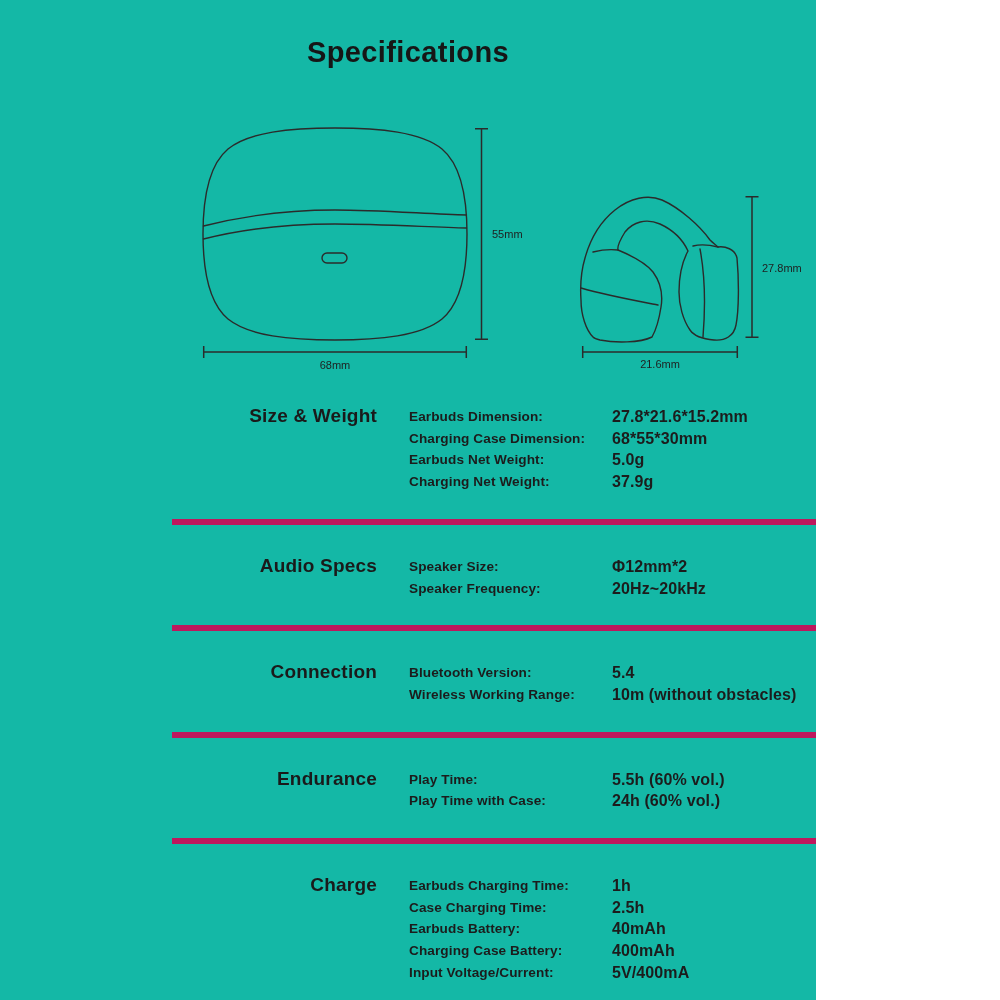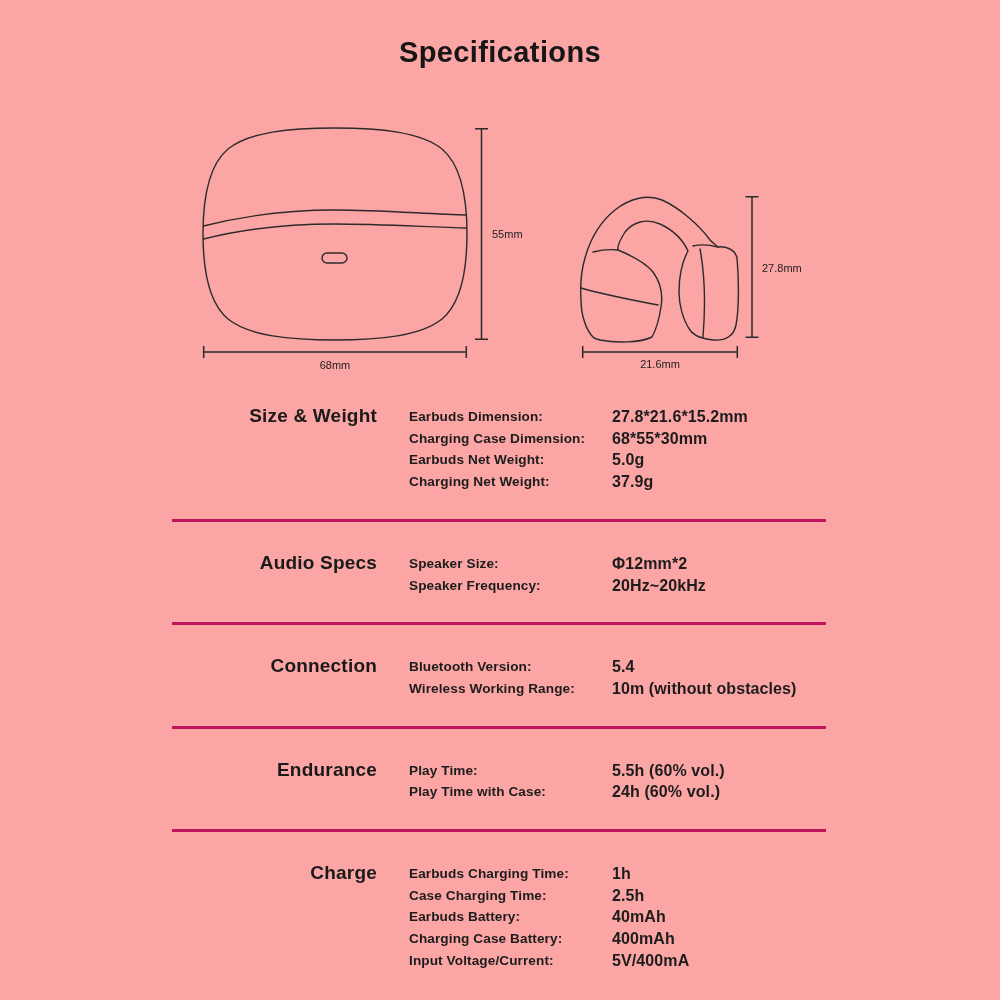--- a/index.html
+++ b/index.html
@@ -1,20 +1,20 @@
 <!DOCTYPE html>
 <html><head>
 <meta charset="utf-8">
 <style>
   * { margin:0; padding:0; box-sizing:border-box; }
   html,body { background:#ffffff; }
   .page {
     position:relative;
-    width:1000px; height:1000px;
-    background:#fca5a5;
+    width:816px; height:1000px;
+    background:#14b8a6;
     font-family:"Liberation Sans", sans-serif;
     color:#1b1b1b;
     overflow:hidden;
   }
   .page-title {
     position:absolute; top:36px; left:0; width:100%;
     text-align:center;
     font-size:29px; font-weight:800; letter-spacing:0.4px;
     color:#161616;
   }
@@ -23,21 +23,21 @@
   .measure { fill:none; stroke:#2b2b2b; stroke-width:1.5; stroke-linecap:butt; }
   .dim-label { font-family:"Liberation Sans", sans-serif; font-size:11px; font-weight:500; fill:#1f1f1f; }
   .specs {
     position:absolute; top:390px; left:172px; width:654px;
   }
   .spec-section {
     display:flex; align-items:flex-start;
     padding:30px 0 26px 6px;
   }
   .spec-section.first { padding-top:15px; border-top:none; }
-  .spec-section.bordered { border-top:3px solid #be185d; }
+  .spec-section.bordered { border-top:6px solid #be185d; }
   .sec-title {
     width:199px; flex:0 0 199px;
     font-size:19px; font-weight:700; color:#1a1a1a;
     line-height:22px; letter-spacing:0.2px;text-align:right;
   }
   .sec-rows { flex:1; padding-top:1px; }
   .spec-row { display:flex; line-height:21.7px;margin-left:32px; }
   .spec-label {
     width:203px; flex:0 0 203px;
     font-size:13.6px; font-weight:600; color:#1c1c1c; letter-spacing:0.1px;

